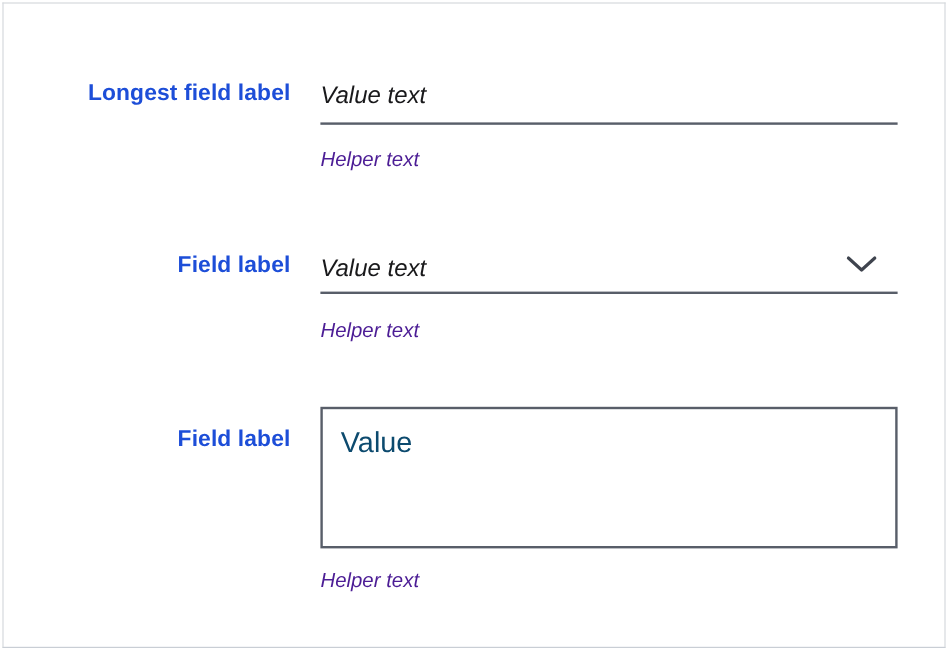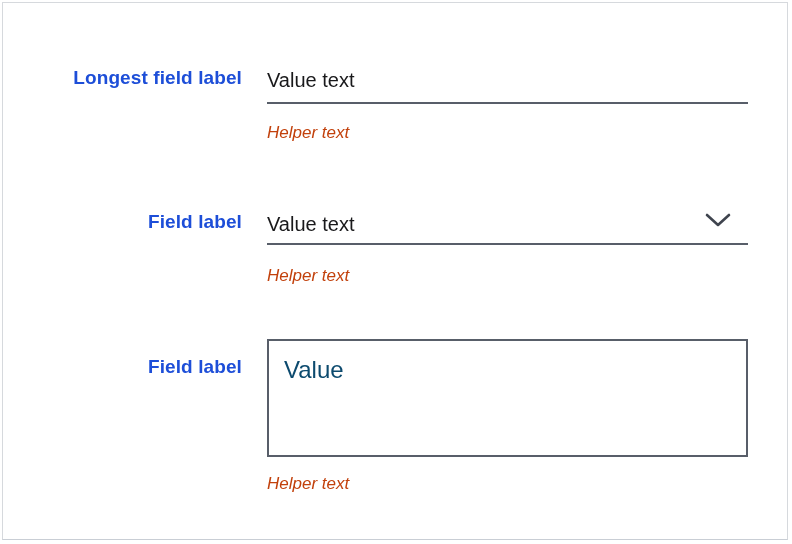--- a/index.html
+++ b/index.html
@@ -51,34 +51,35 @@
     left: 264px;
     width: 481px;
   }
 
   .value-text {
     color: #19191b;
     font-size: 20px;
     font-weight: 400;
     line-height: 26px;
     white-space: nowrap;
+    font-style: italic;
   }
 
   .underline {
     position: absolute;
     left: 264px;
     width: 481px;
     height: 2px;
     background: #585e69;
   }
 
   .helper-text {
     position: absolute;
     left: 264px;
-    color: #c2410c;
+    color: #4c1d95;
     font-size: 17px;
     font-style: italic;
     font-weight: 400;
     line-height: 22px;
     white-space: nowrap;
   }
 
   
   .chevron-icon {
     position: absolute;

